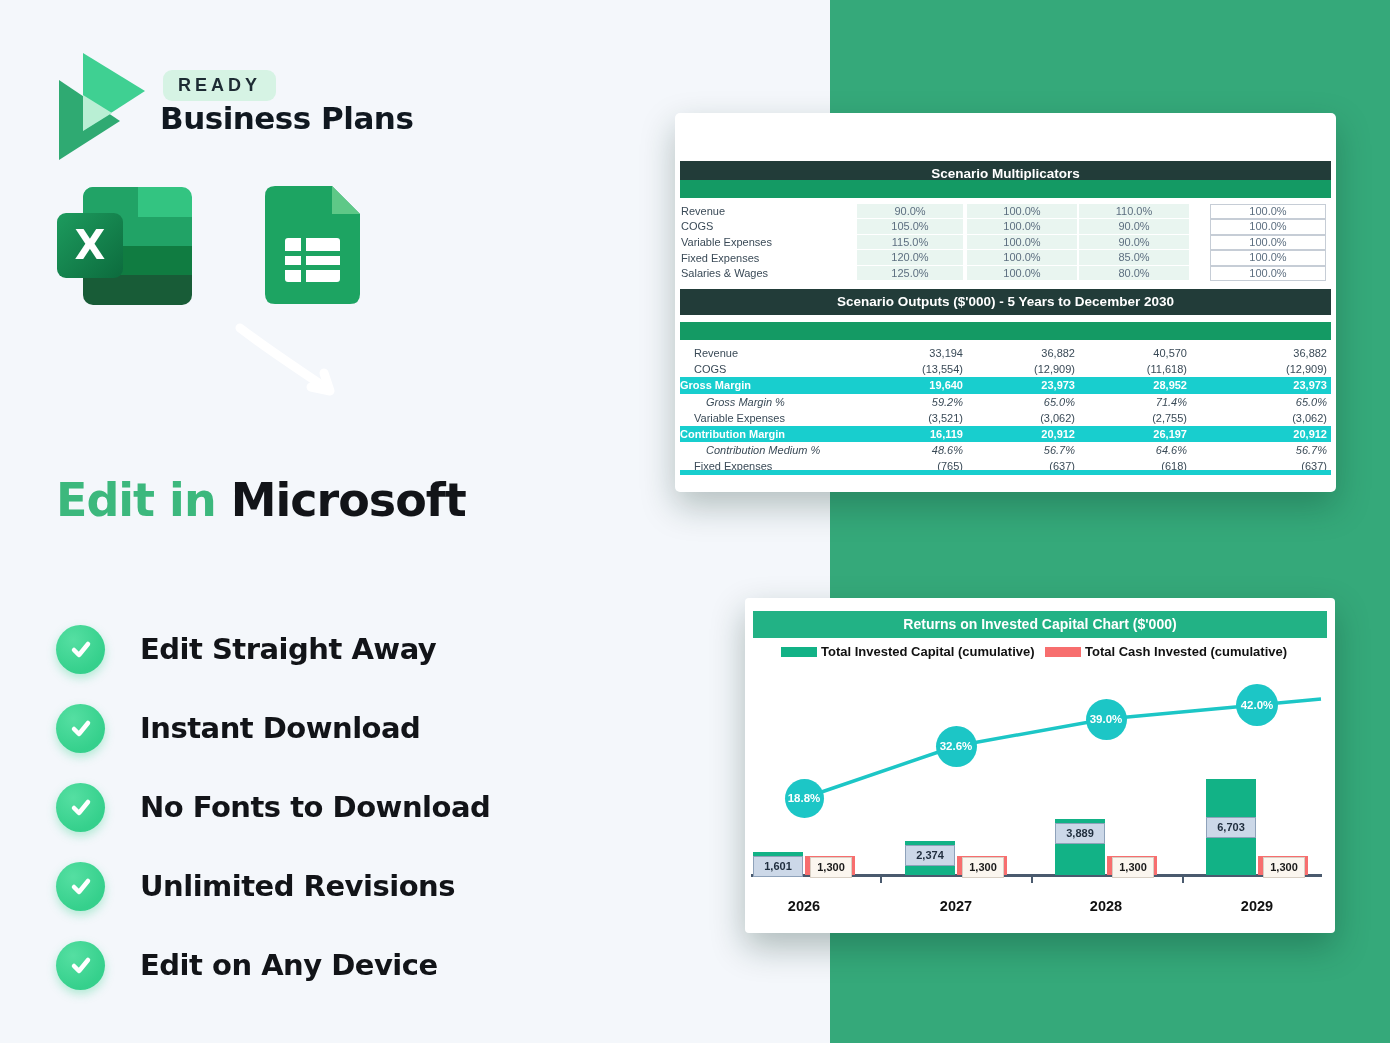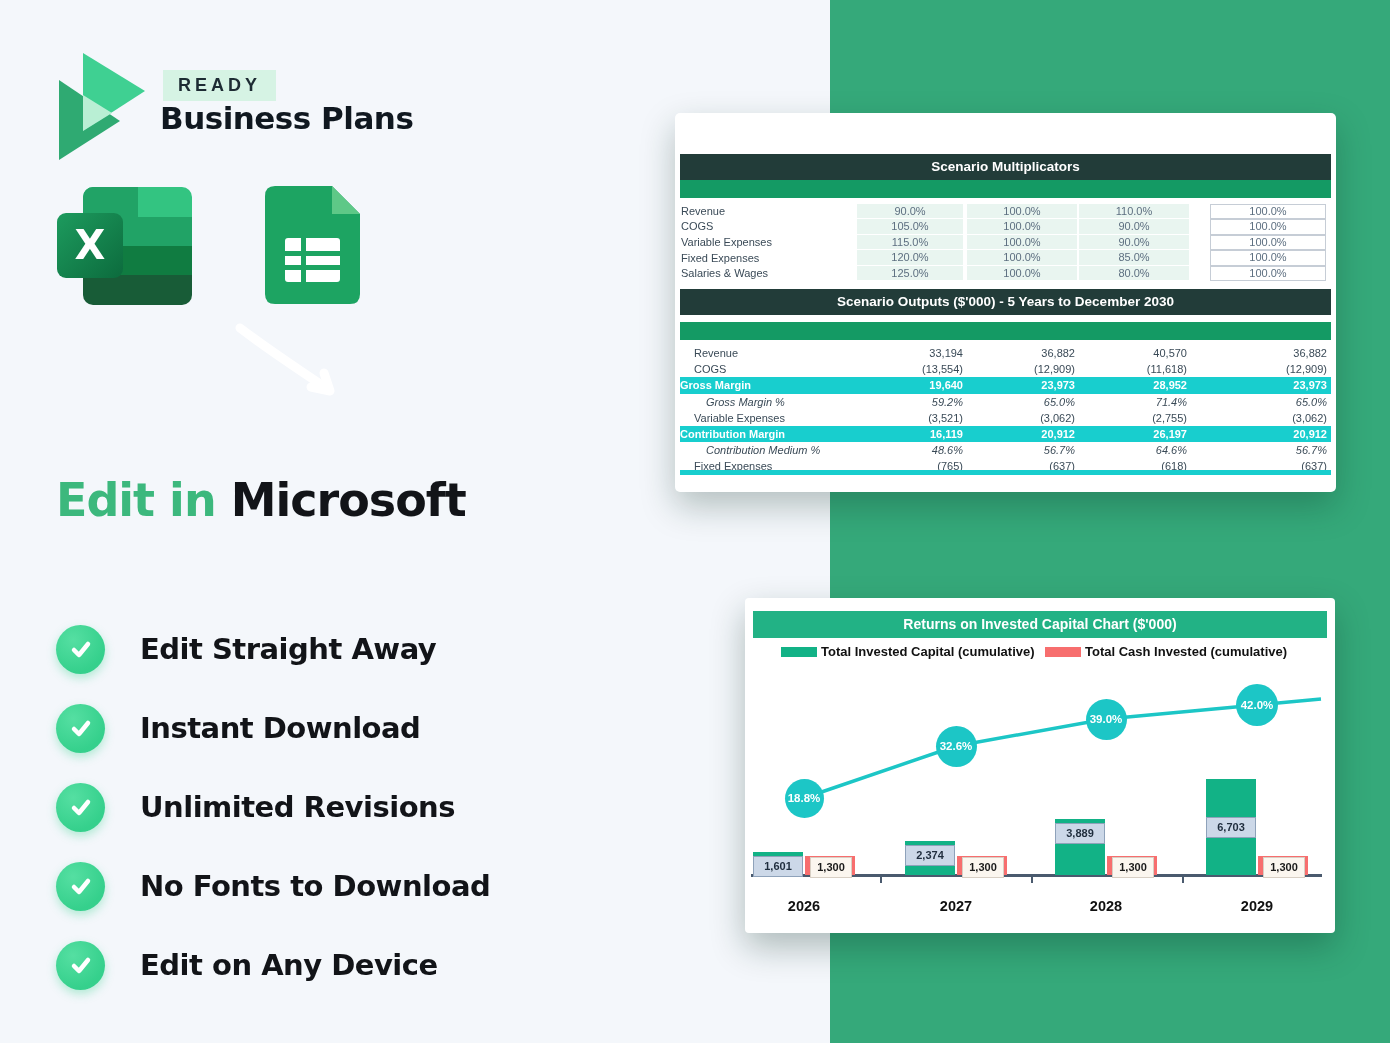--- a/index.html
+++ b/index.html
@@ -4,21 +4,21 @@
 <style>
   html,body{margin:0;padding:0;}
   #canvas{position:relative;width:1390px;height:1043px;overflow:hidden;
           background:#f4f7fb;font-family:"DejaVu Sans",sans-serif;}
   .bg-green{position:absolute;left:830px;top:0;width:560px;height:1043px;background:#35a97a;}
 
   
   .logo-wrap{position:absolute;left:56px;top:50px;width:400px;height:110px;}
   .logo-mark{position:absolute;left:0;top:2px;}
   .brand-badge{position:absolute;left:107px;top:20px;background:#d6f3e4;color:#1d2b33;
-               border-radius:0;padding:5px 15px;font-size:18px;font-weight:bold;
+               border-radius:9px;padding:5px 15px;font-size:18px;font-weight:bold;
                letter-spacing:4px;font-family:"Liberation Sans",sans-serif;}
   .brand-name{position:absolute;left:104px;top:50px;font-size:31px;font-weight:bold;
               color:#101820;letter-spacing:-0.5px;}
 
   
   .app-icons{position:absolute;left:55px;top:185px;}
   .arrow-svg{position:absolute;left:232px;top:318px;}
 
   
   .headline{position:absolute;left:56px;top:440px;font-size:46px;line-height:58px;
@@ -33,21 +33,21 @@
                display:flex;align-items:center;justify-content:center;
                box-shadow:0 4px 10px rgba(53,208,140,.35);}
   .feature-label{margin-left:35px;font-size:29px;font-weight:bold;color:#121418;letter-spacing:-0.5px;}
 
   
   .ss-card{position:absolute;left:675px;top:113px;width:661px;height:379px;background:#fff;
            border-radius:5px;box-shadow:0 14px 34px rgba(10,45,35,.28);
            font-family:"Liberation Sans",sans-serif;overflow:hidden;}
   .ss-banner{position:absolute;left:5px;width:651px;height:26px;background:#223c39;
              color:#fff;font-size:13.5px;font-weight:bold;text-align:center;line-height:26px;}
-  .ss-banner1{top:41px;}
+  .ss-banner1{top:48px;}
   .ss-banner2{top:176px;}
   .ss-head{position:absolute;left:5px;width:651px;height:18px;background:#149a64;color:#fff;
            font-size:11.5px;font-weight:bold;align-items:center;}
   .ss-head1{top:67px;display:grid;grid-template-columns:177px 106px 4px 110px 2px 110px 21px 116px;}
   .ss-head2{top:209px;display:grid;grid-template-columns:185px 98px 112px 112px 140px;}
   .h-label{padding-left:12px;text-align:left;}
   .h-c{text-align:center;margin-top:31px;}
   .h-r{text-align:right;padding-right:4px;}
   .m-rows{position:absolute;left:5px;top:90px;width:651px;}
   .m-row{display:grid;grid-template-columns:177px 106px 4px 110px 2px 110px 21px 116px;
@@ -166,29 +166,29 @@
           </svg>
       </span>
       <span class="feature-label">Instant Download</span>
     </li>
     <li class="feature">
       <span class="check-badge">
         <svg width="28" height="28" viewBox="0 0 28 28">
             <polyline points="7,15 12,20 21,9" fill="none" stroke="#fff" stroke-width="4.5" stroke-linecap="round" stroke-linejoin="round"></polyline>
           </svg>
       </span>
+      <span class="feature-label">No Fonts to Download</span>
+    </li>
+    <li class="feature">
+      <span class="check-badge">
+        <svg width="28" height="28" viewBox="0 0 28 28">
+            <polyline points="7,15 12,20 21,9" fill="none" stroke="#fff" stroke-width="4.5" stroke-linecap="round" stroke-linejoin="round"></polyline>
+          </svg>
+      </span>
       <span class="feature-label">Unlimited Revisions</span>
-    </li>
-    <li class="feature">
-      <span class="check-badge">
-        <svg width="28" height="28" viewBox="0 0 28 28">
-            <polyline points="7,15 12,20 21,9" fill="none" stroke="#fff" stroke-width="4.5" stroke-linecap="round" stroke-linejoin="round"></polyline>
-          </svg>
-      </span>
-      <span class="feature-label">No Fonts to Download</span>
     </li>
     <li class="feature">
       <span class="check-badge">
         <svg width="28" height="28" viewBox="0 0 28 28">
             <polyline points="7,15 12,20 21,9" fill="none" stroke="#fff" stroke-width="4.5" stroke-linecap="round" stroke-linejoin="round"></polyline>
           </svg>
       </span>
       <span class="feature-label">Edit on Any Device</span>
     </li>
   </ul>

